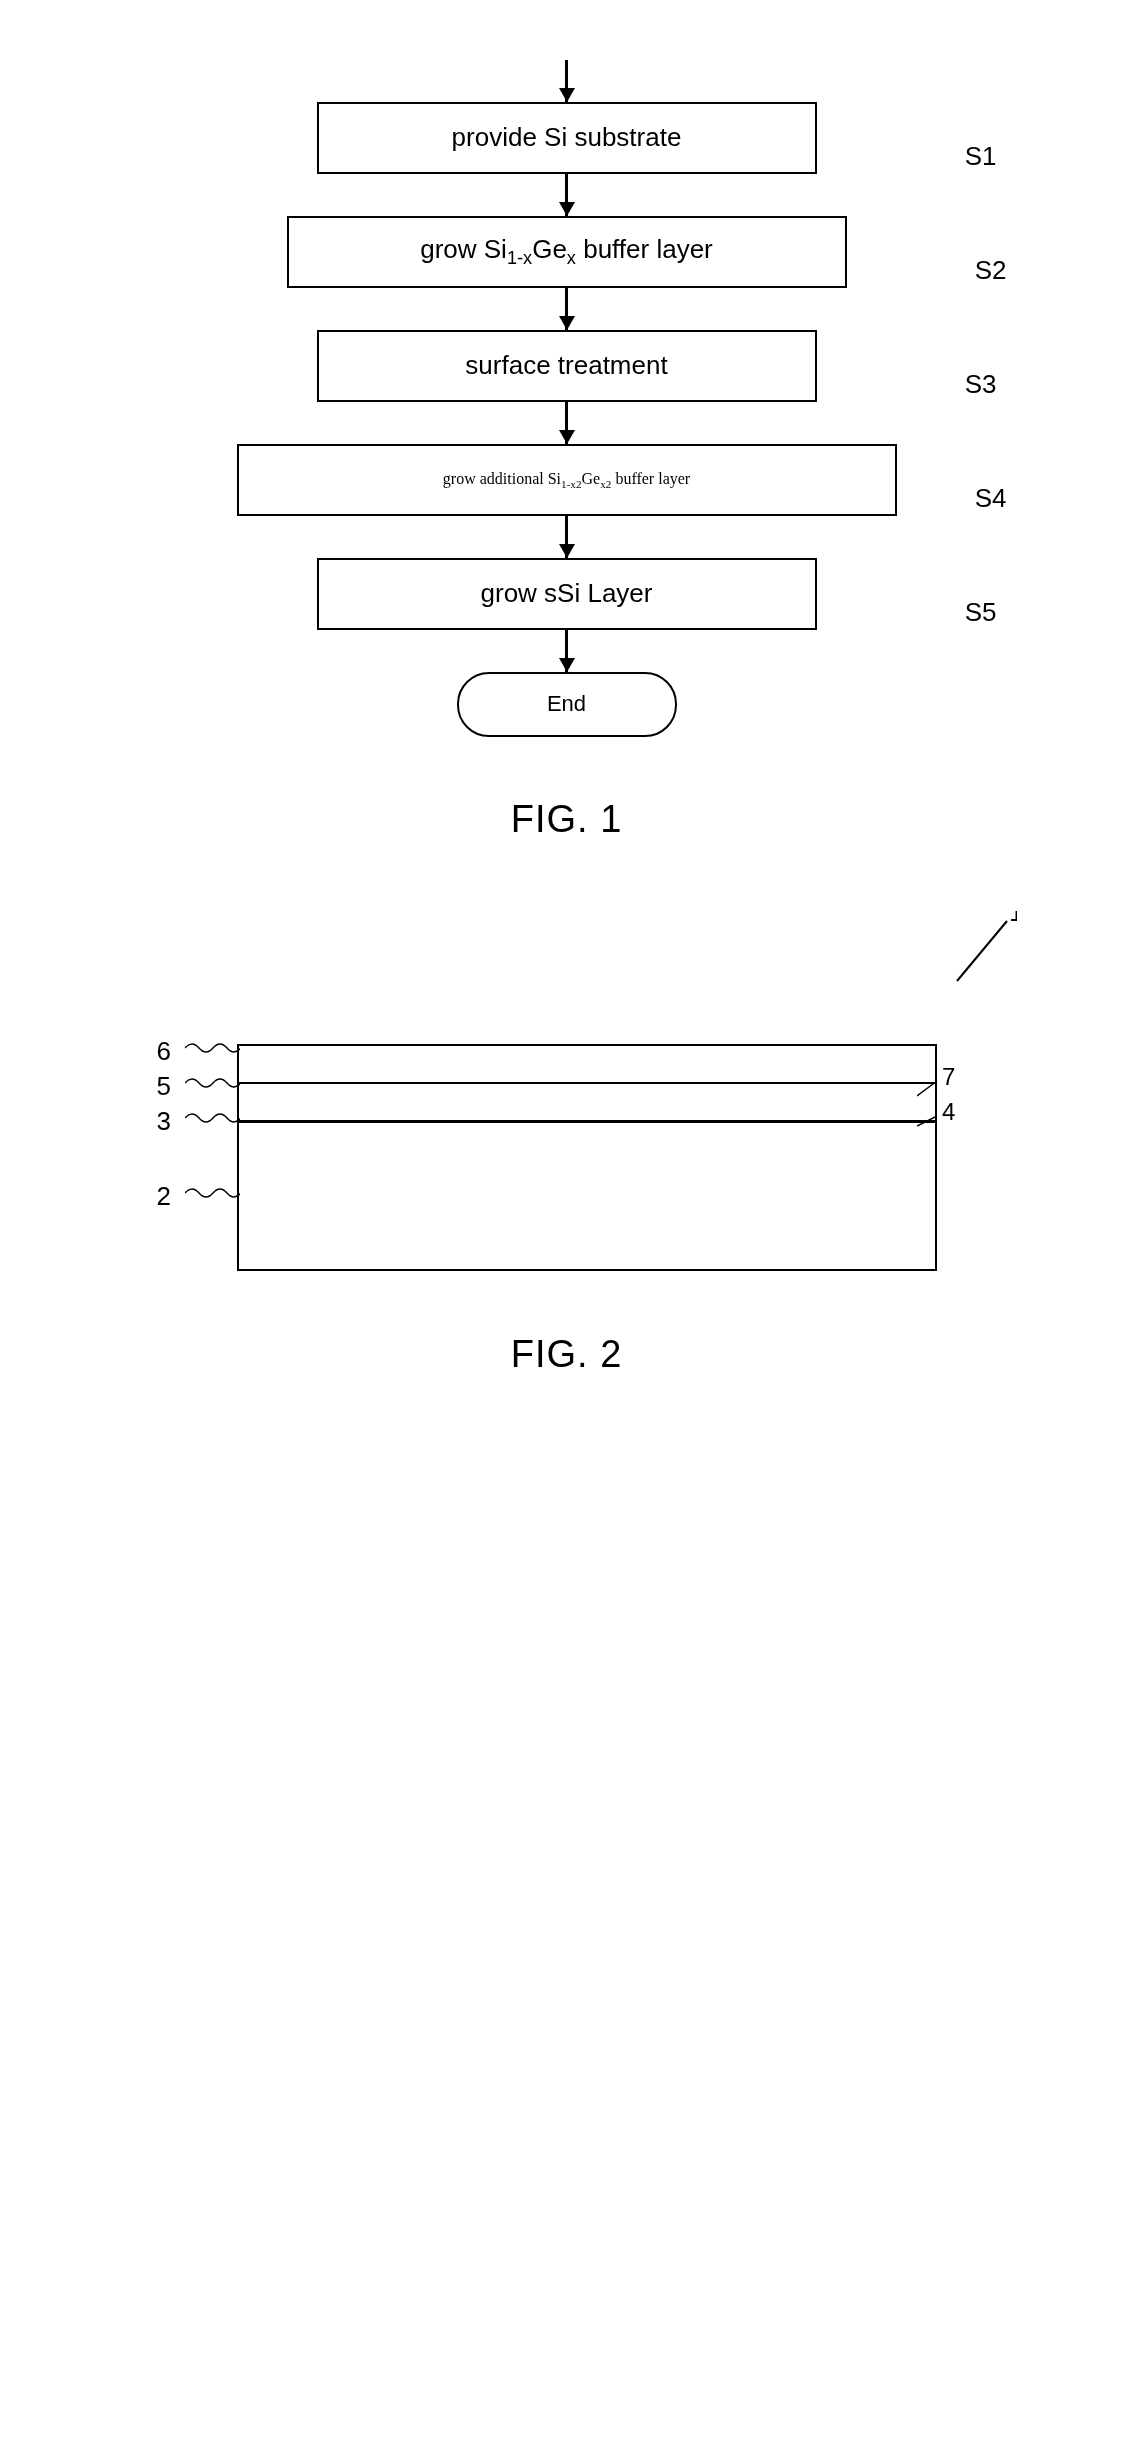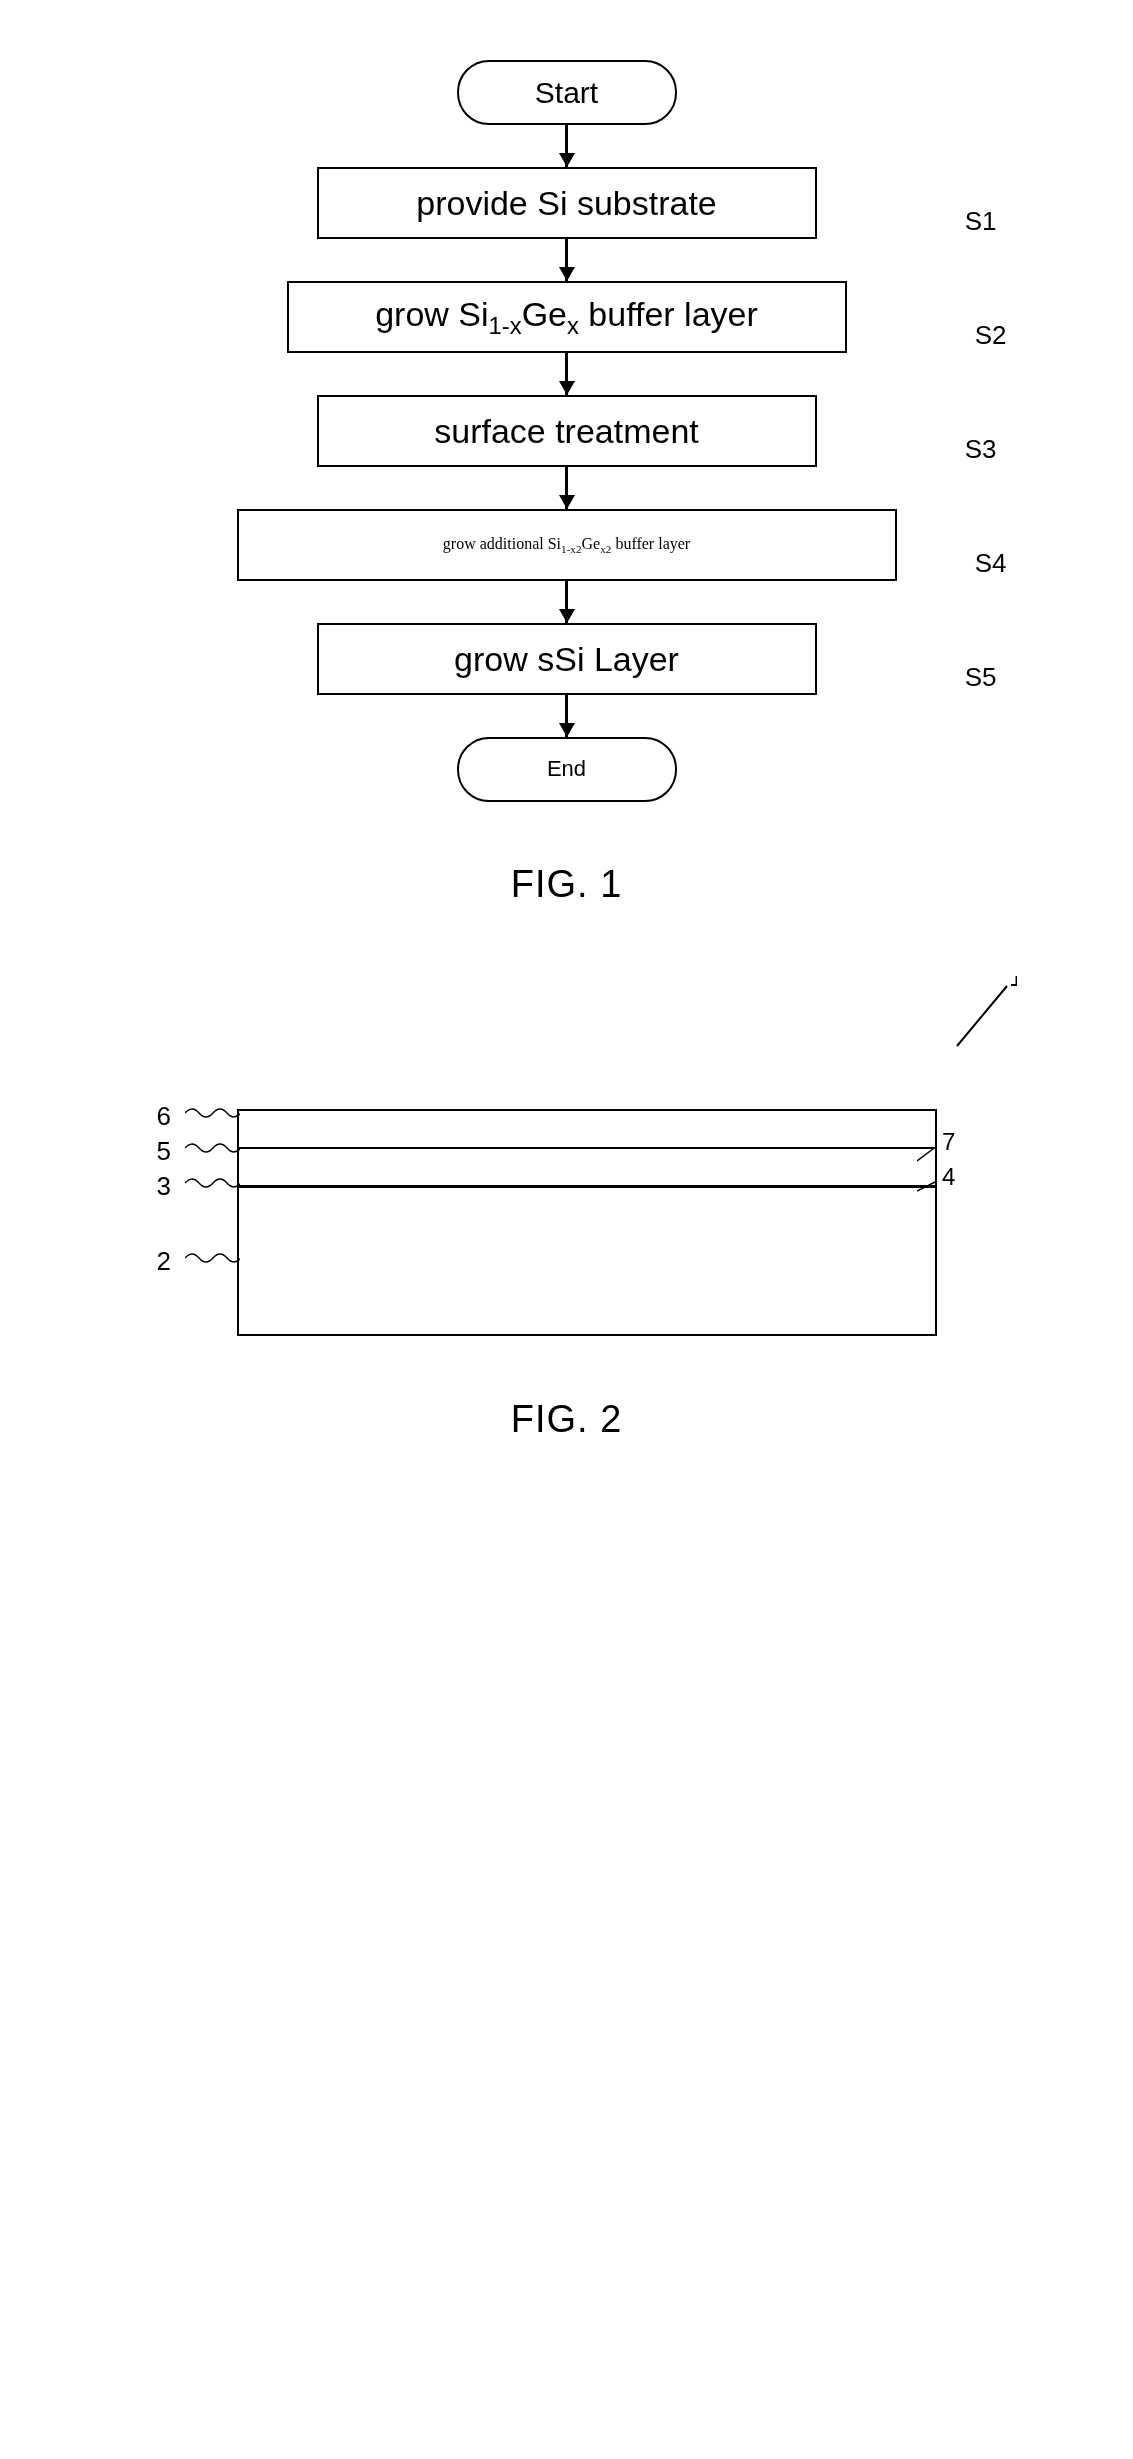--- a/index.html
+++ b/index.html
@@ -56,21 +56,21 @@
       width: 220px;
       height: 65px;
       border-radius: 32px;
       font-size: 30px;
     }
 
     .node-rect {
       width: 500px;
       height: 72px;
       border-radius: 0;
-      font-size: 34px;
+      font-size: 26px;
     }
 
     .node-end {
       width: 220px;
       height: 65px;
       border-radius: 32px;
       font-size: 22px;
     }
 
     .step-label {
@@ -137,25 +137,20 @@
     }
 
   </style>
 </head>
 <body>
 
 <div class="page">
 
   <div class="flowchart">
 
-    <div class="flow-node-wrapper">
-      <div class="flow-node node-start">
-        <span class="node-text">Start</span>
-      </div>
-    </div>
 
     <div class="arrow-down"></div>
 
     <div class="flow-node-wrapper" style="position:relative;">
       <div class="flow-node node-rect">
         <span class="node-text">provide Si substrate</span>
       </div>
       <span class="step-label">S1</span>
     </div>
 

